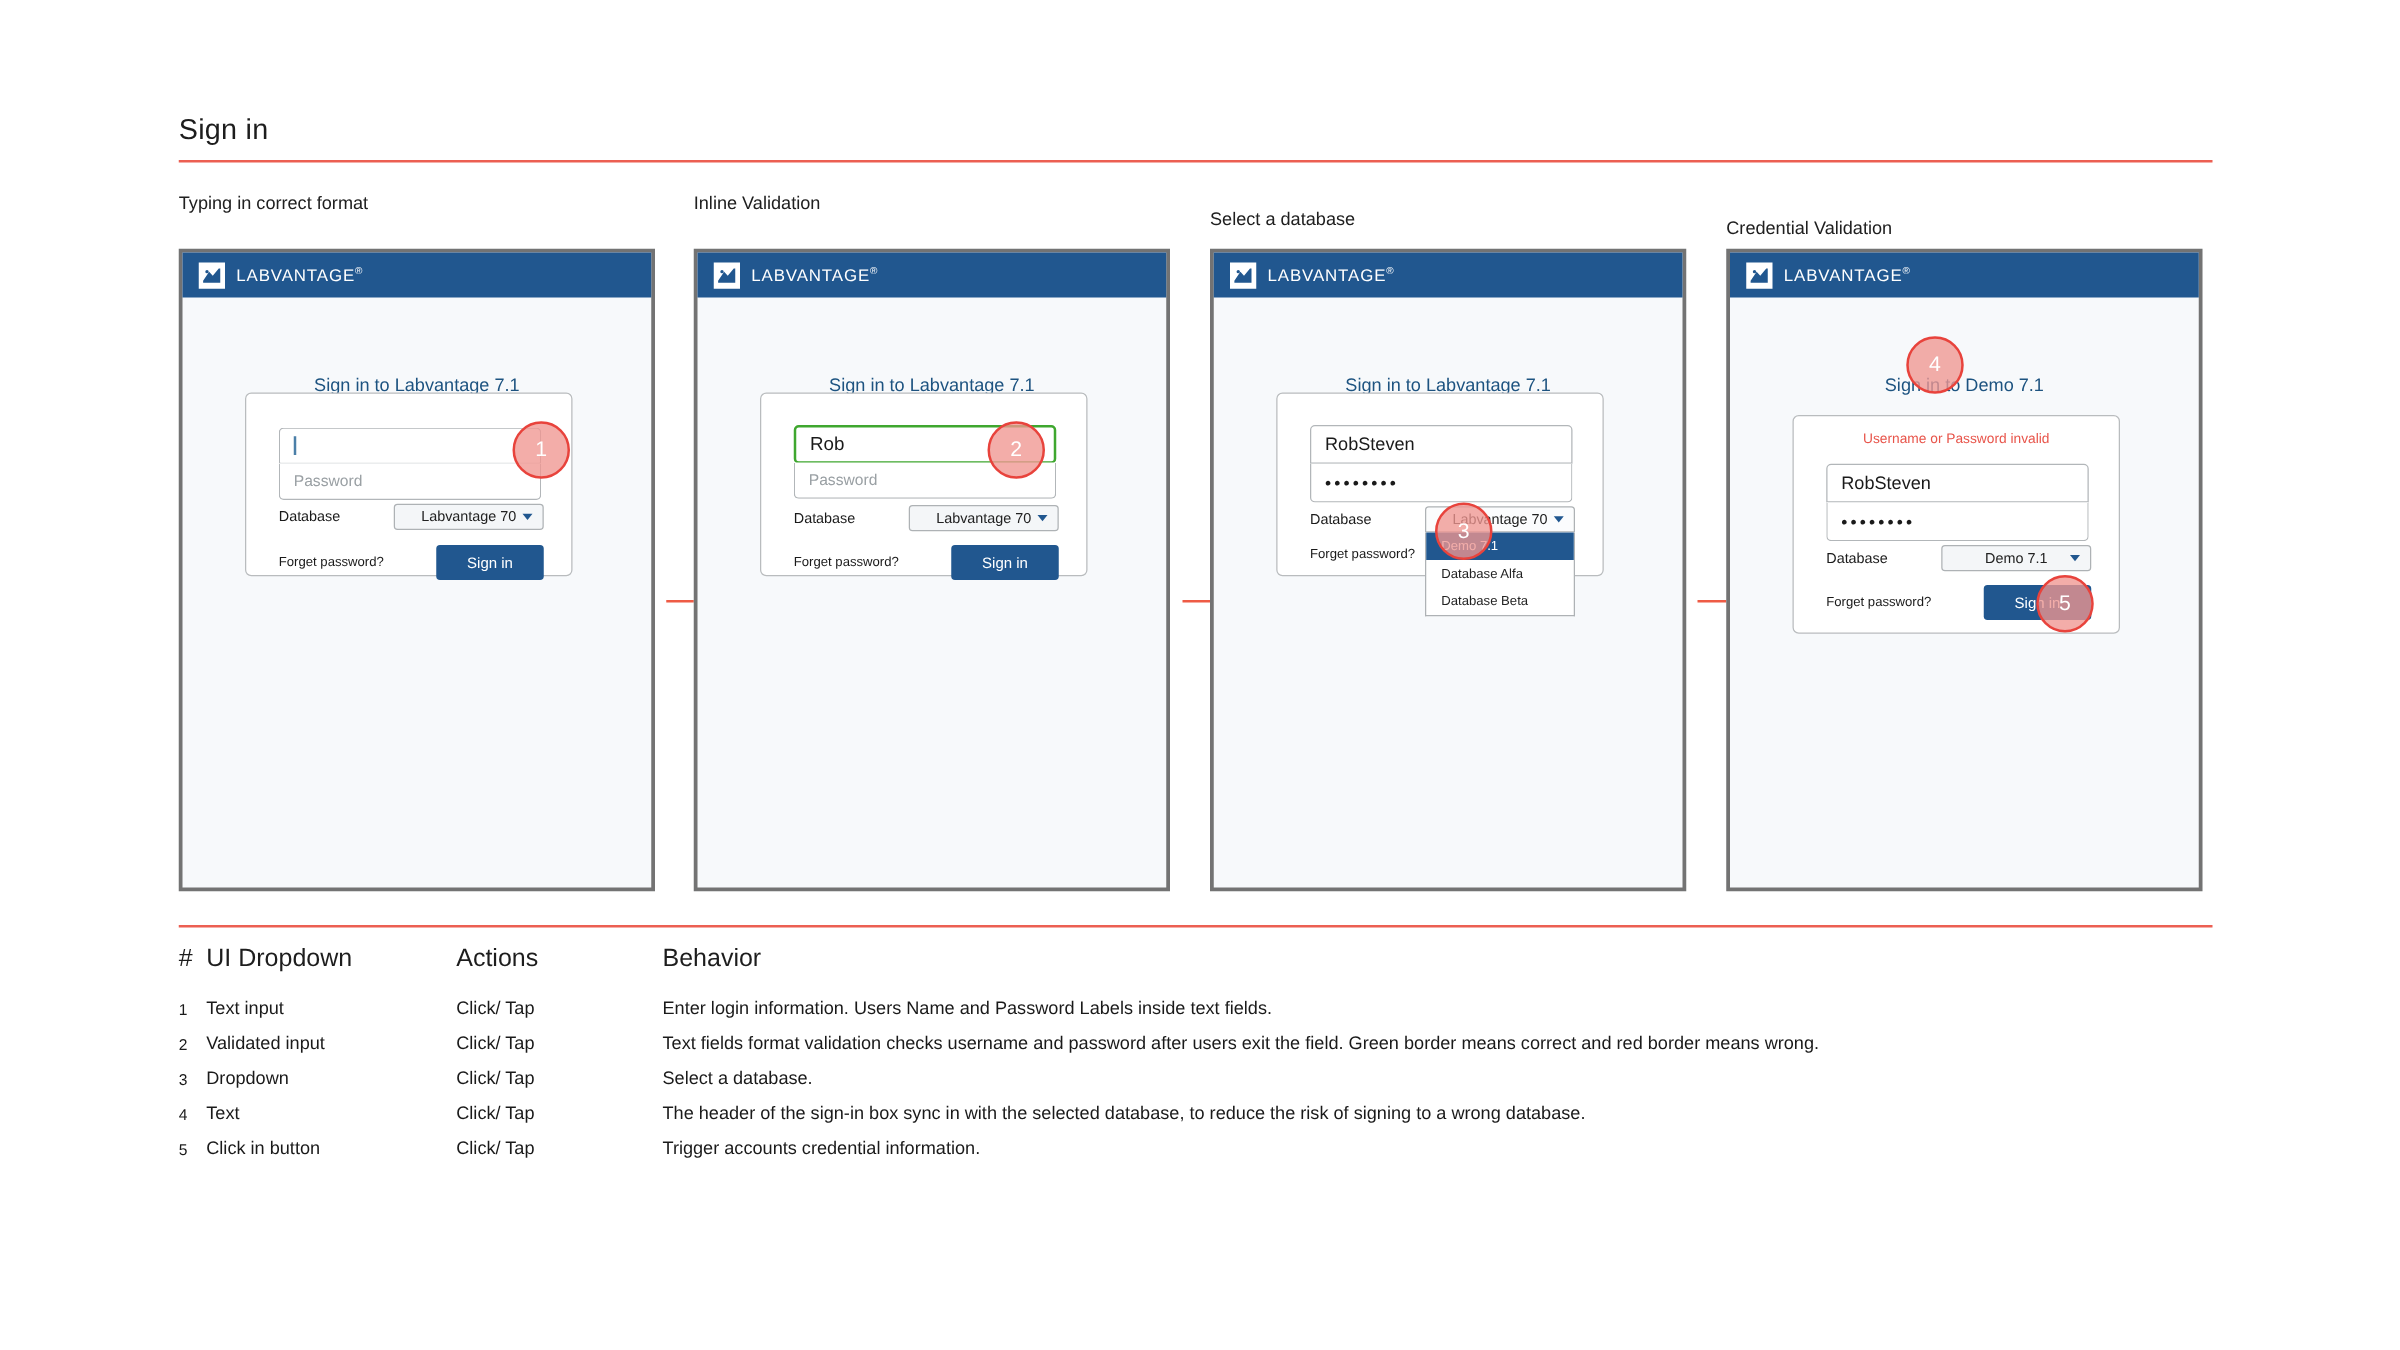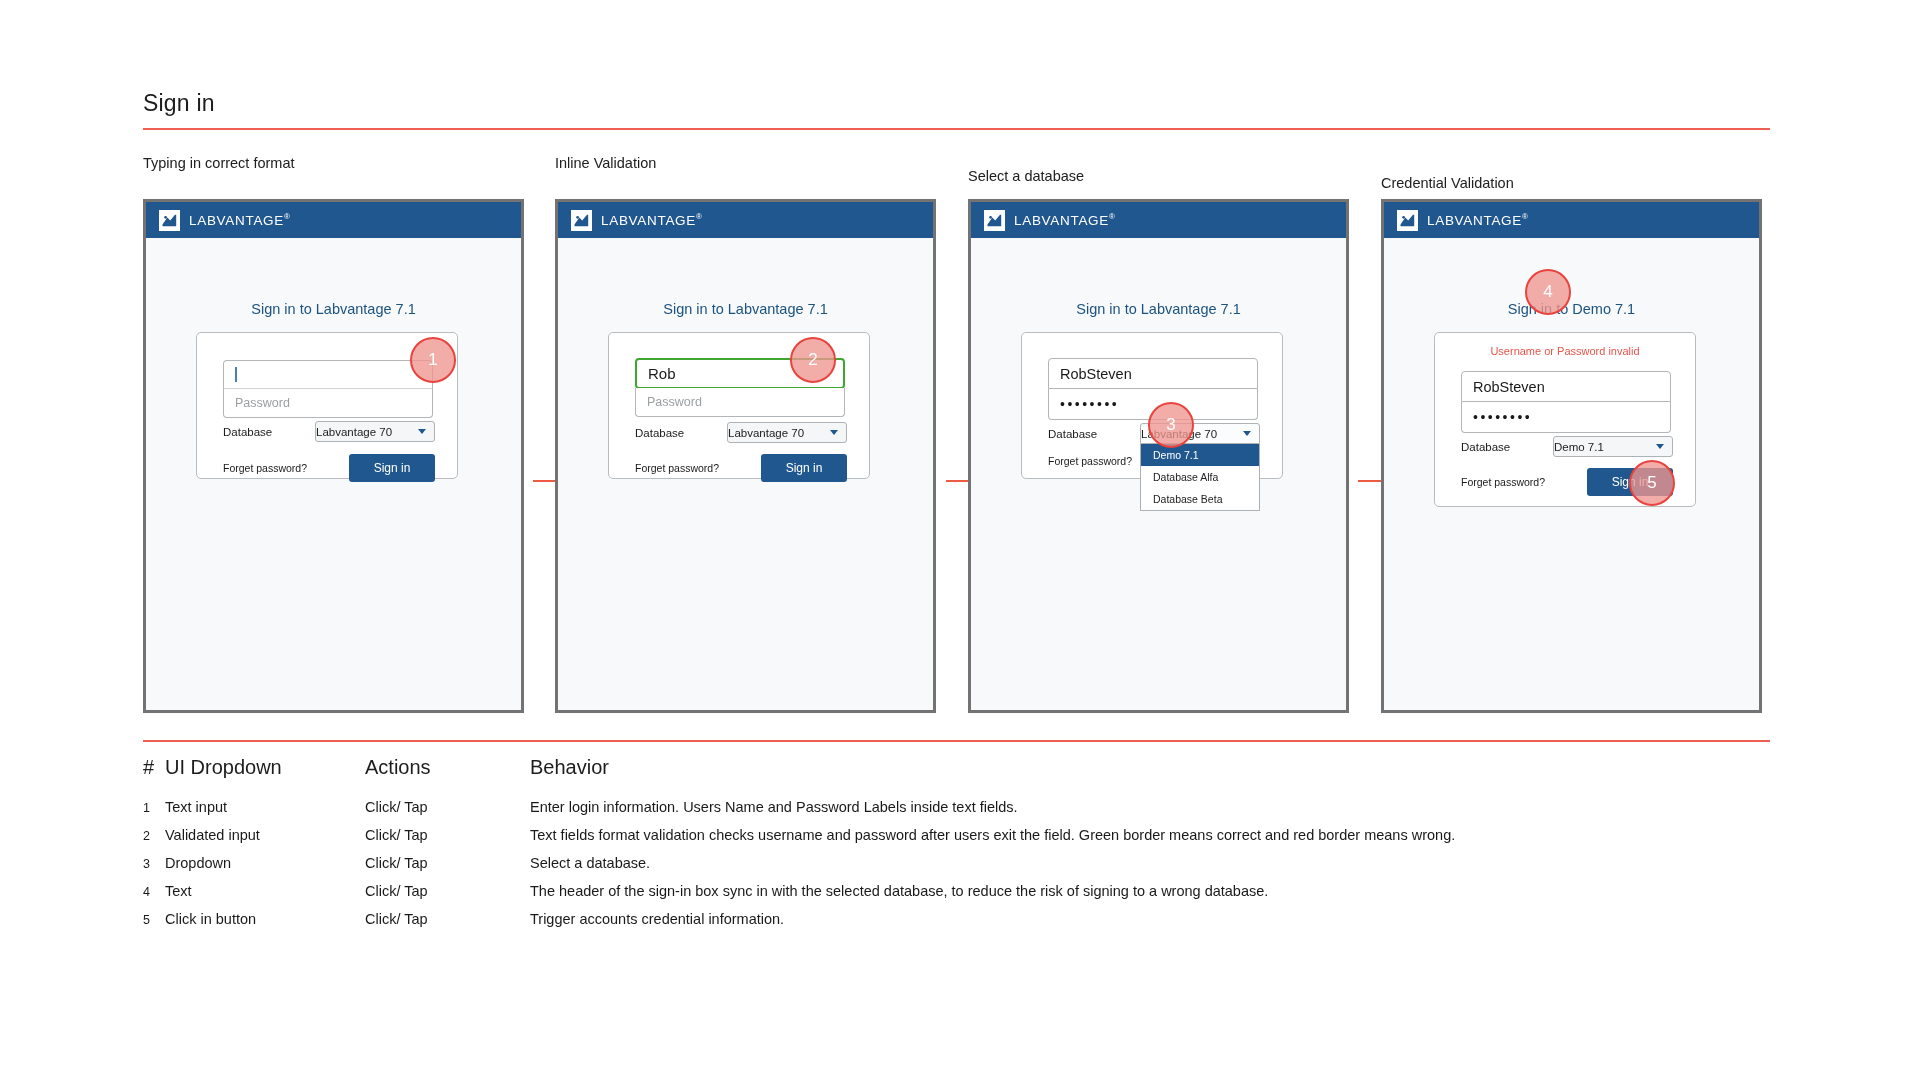--- a/index.html
+++ b/index.html
@@ -53,21 +53,21 @@
 
   .panel-body { position: relative; height: calc(100% - 36px); }
 
   .signin-head {
     position: absolute; left: 0; right: 0; top: 63px;
     text-align: center; font-size: 14.5px; color: #1d5380; font-weight: 400;
   }
 
   
   .login-card {
-    position: absolute; left: 50px; top: 94px;
+    position: absolute; left: 50px; top: 76px;
     width: 262px; height: 147px;
     background: #ffffff; border: 1px solid #b9bcbe; border-radius: 5px;
   }
   .login-card.tall { height: 175px; top: 94px; }
 
   .err-msg {
     position: absolute; left: 0; right: 0; top: 12px;
     text-align: center; font-size: 11px; color: #e8544a;
   }
 
@@ -105,21 +105,21 @@
 
   
   .db-row {
     position: absolute; left: 26px; width: 212px;
     display: flex; align-items: center; justify-content: space-between;
   }
   .db-label { font-size: 11.5px; color: #1a1a1a; }
   .select {
     width: 120px; height: 21px; background: #f4f6f8;
     border: 1px solid #aeb2b5; border-radius: 3px;
-    display: flex; align-items: center; justify-content: flex-start;
+    display: flex; align-items: center; justify-content: center;
     position: relative; font-size: 11.5px; color: #222;
   }
   .select .arrow {
     position: absolute; right: 8px; width: 0; height: 0;
     border-left: 4px solid transparent; border-right: 4px solid transparent;
     border-top: 5px solid #21578f;
   }
   .select.open { border-bottom-left-radius: 0; border-bottom-right-radius: 0; background:#fbfcfd; }
 
   .dropdown-list {

